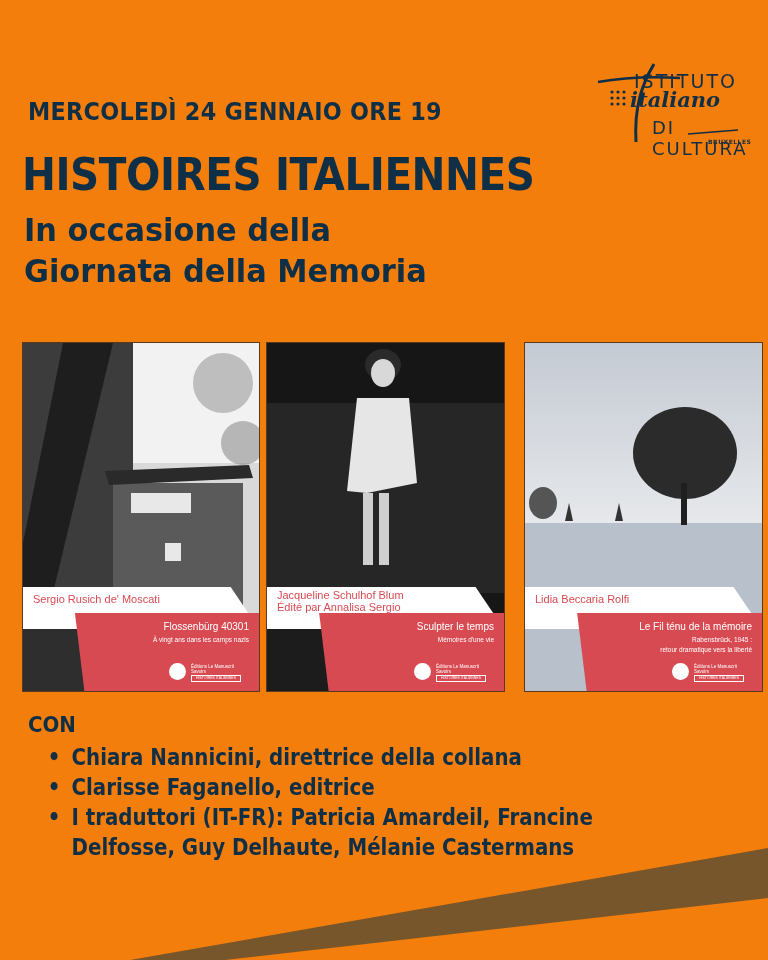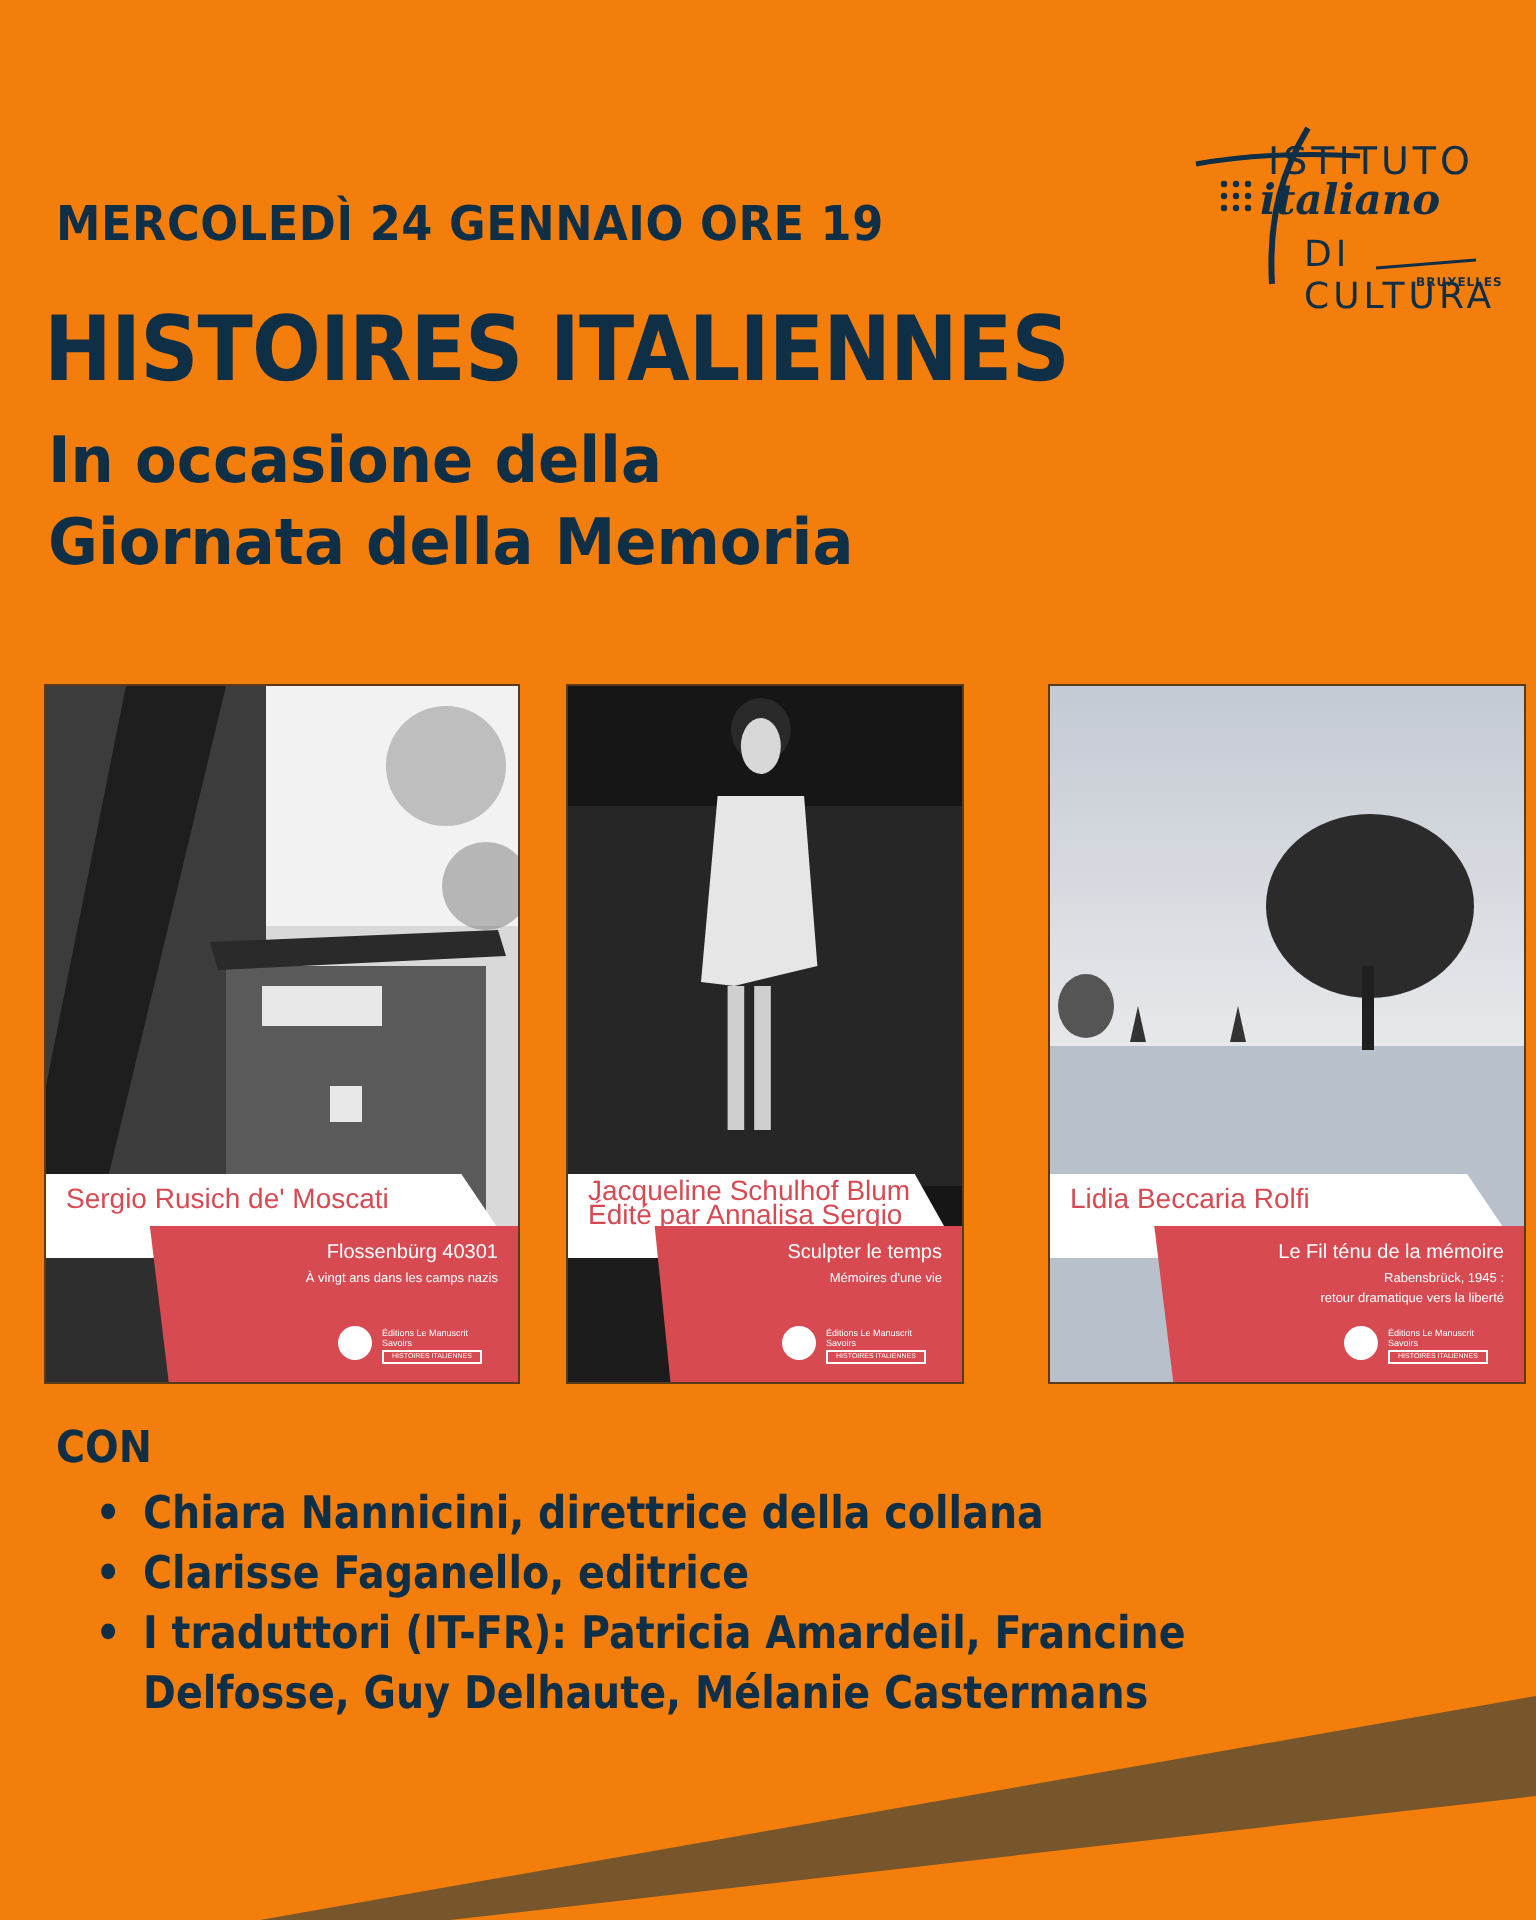--- a/index.html
+++ b/index.html
@@ -11,21 +11,21 @@
   .logo{position:absolute;left:590px;top:62px;width:170px;height:88px;}
   .logo .l1{position:absolute;left:44px;top:8px;font-family:"DejaVu Sans",sans-serif;font-size:19px;letter-spacing:2px;color:#0f2f47;}
   .logo .l2{position:absolute;left:40px;top:25px;font-family:"DejaVu Serif",serif;font-style:italic;font-size:21px;color:#0f2f47;font-weight:bold;}
   .logo .l3{position:absolute;left:62px;top:55px;font-family:"DejaVu Sans",sans-serif;font-size:18px;letter-spacing:2px;color:#0f2f47;}
   .logo .l4{position:absolute;left:118px;top:76px;font-family:"DejaVu Sans",sans-serif;font-size:6px;font-weight:bold;color:#0f2f47;letter-spacing:0.5px;}
   .logo svg{position:absolute;left:0;top:0;}
   .book{position:absolute;top:343px;height:348px;overflow:hidden;box-shadow:0 0 0 1px #5a3a1a;}
   .book .photo{position:absolute;left:0;top:0;width:100%;height:100%;}
   .book .white-band{position:absolute;left:0;top:244px;height:42px;background:#fff;clip-path:polygon(0 0,88% 0,100% 100%,0 100%);width:100%;}
   .book .red-band{position:absolute;left:0;top:270px;height:78px;width:100%;background:#d84a52;clip-path:polygon(22% 0,100% 0,100% 100%,26% 100%);}
-  .book .author{position:absolute;left:10px;top:250px;font-family:"Liberation Sans",sans-serif;font-size:14px;color:#d84a52;line-height:12px;}
+  .book .author{position:absolute;left:10px;top:250px;font-family:"Liberation Sans",sans-serif;font-size:11px;color:#d84a52;line-height:12px;}
   .book .btitle{position:absolute;right:10px;top:278px;font-family:Liberation Sans, sans-serif;font-size:10px;color:#fff;text-align:right;}
   .book .bsub{position:absolute;right:10px;top:292px;font-family:"Liberation Sans",sans-serif;font-size:6.5px;color:#fff;text-align:right;line-height:10px;}
   .book .pub{position:absolute;right:10px;top:318px;width:80px;height:22px;}
   .pub .circle{position:absolute;left:0;top:2px;width:17px;height:17px;border-radius:50%;background:#fff;}
   .pub .ptxt{position:absolute;left:22px;top:3px;font-family:"Liberation Sans",sans-serif;font-size:4.5px;color:#fff;line-height:5px;}
   .pub .pbox{position:absolute;left:22px;top:14px;width:48px;height:5px;border:1px solid #fff;font-size:3.5px;color:#fff;font-family:"Liberation Sans",sans-serif;line-height:5px;text-align:center;}
   .con{position:absolute;left:28px;top:712px;font-family:"DejaVu Sans",sans-serif;font-weight:bold;font-size:22px;color:#0f2f47;transform:scaleX(0.9);transform-origin:left;}
   .list{position:absolute;left:46px;top:742px;margin:0;padding:0;list-style:none;font-family:"DejaVu Sans",sans-serif;font-weight:bold;font-size:22.5px;line-height:30px;color:#0f2f47;transform:scaleX(0.88);transform-origin:left;width:760px;}
   .list li{position:relative;padding-left:29px;}
   .list li .bullet{position:absolute;left:2px;top:0;}
@@ -86,21 +86,21 @@
   <div class="author">Sergio Rusich de' Moscati</div>
   <div class="btitle">Flossenbürg 40301</div>
   <div class="bsub">À vingt ans dans les camps nazis</div>
   <div class="pub">
     <div class="circle"></div>
     <div class="ptxt">Éditions Le Manuscrit Savoirs</div>
     <div class="pbox">HISTOIRES ITALIENNES</div>
   </div>
 </div>
 
-<div class="book" style="left:284px;width:197px;">
+<div class="book" style="left:267px;width:237px;">
   <svg class="photo" viewBox="0 0 237 348" preserveAspectRatio="none">
     <rect width="237" height="348" fill="#161616"></rect>
     <rect x="0" y="60" width="237" height="190" fill="#262626"></rect>
     <ellipse cx="116" cy="22" rx="18" ry="16" fill="#2a2a2a"></ellipse>
     <ellipse cx="116" cy="30" rx="12" ry="14" fill="#d8d8d8"></ellipse>
     <path d="M90 55 L142 55 L150 140 L100 150 L80 148 Z" fill="#e6e6e6"></path>
     <rect x="96" y="150" width="10" height="72" fill="#cfcfcf"></rect>
     <rect x="112" y="150" width="10" height="72" fill="#cfcfcf"></rect>
     <rect x="0" y="286" width="237" height="62" fill="#1c1c1c"></rect>
   </svg>

